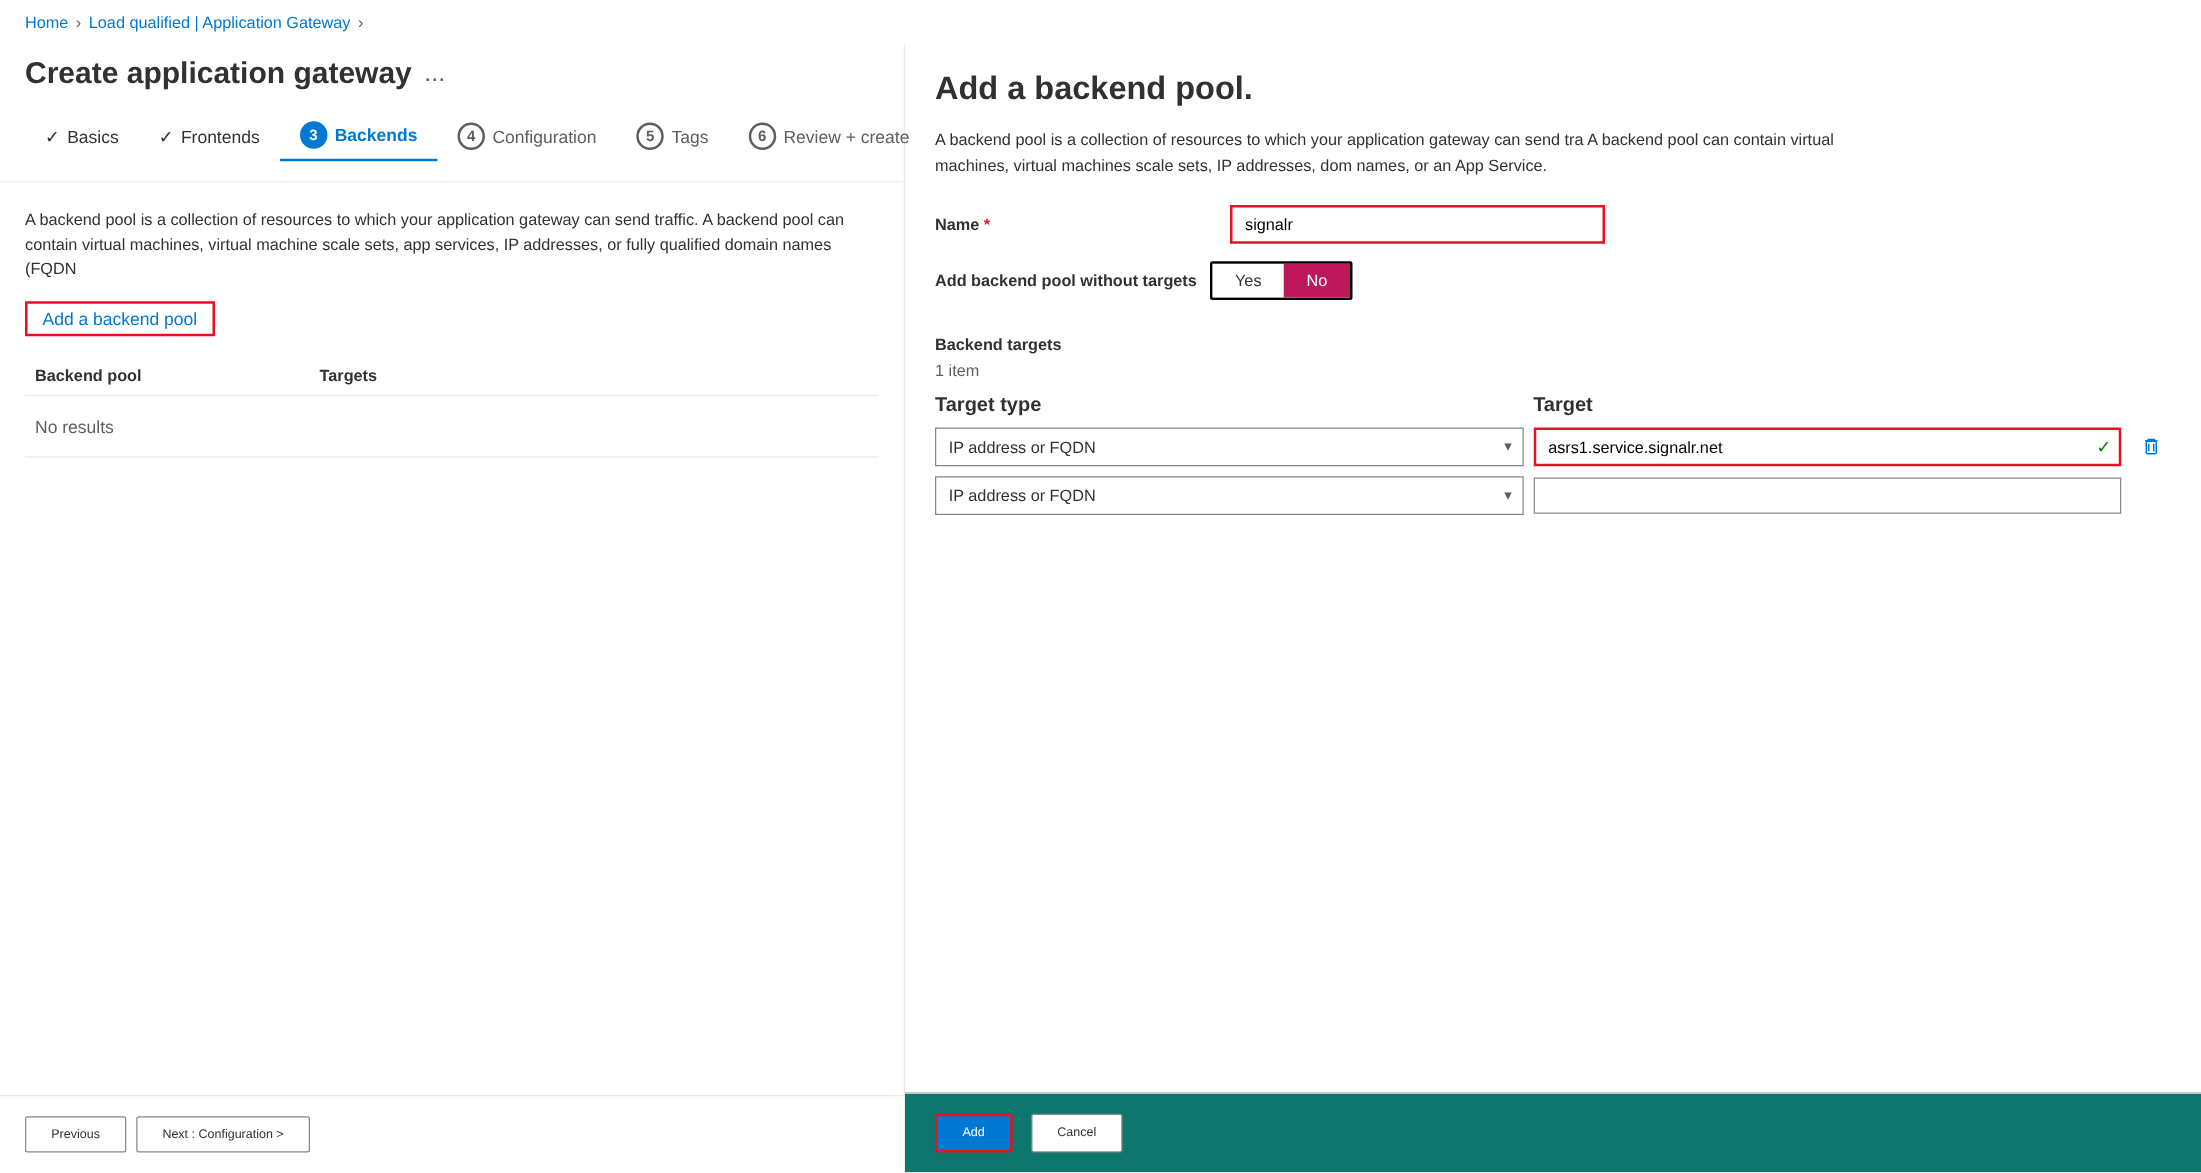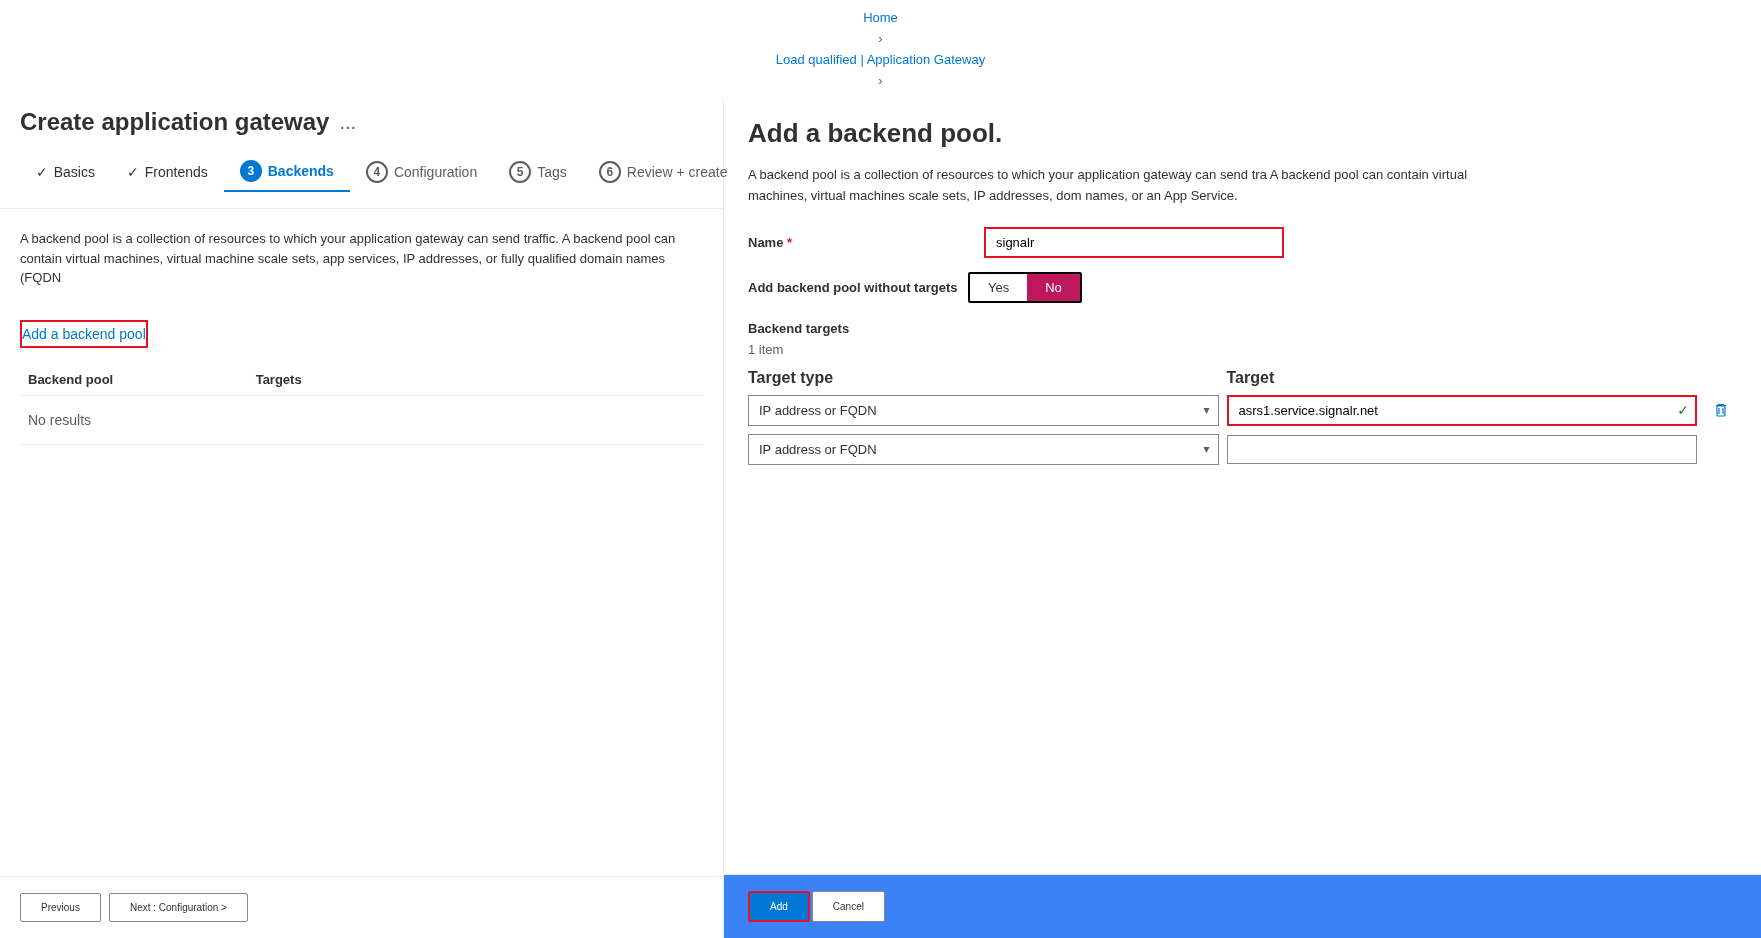--- a/index.html
+++ b/index.html
@@ -1,18 +1,18 @@
 <!DOCTYPE html>
 <html><head>
   <meta charset="utf-8">
   <style>
     * { box-sizing: border-box; margin: 0; padding: 0; }
     body { font-family: 'Segoe UI', Arial, sans-serif; font-size: 14px; color: #323130; background: #fff; height: 938px; overflow: hidden; display: flex; flex-direction: column; }
 
-    .breadcrumb { padding: 10px 20px; font-size: 13px; color: #0078d4; display: flex; align-items: center; gap: 6px; flex-direction: column; }
+    .breadcrumb { padding: 10px 20px; font-size: 13px; color: #0078d4; display: flex; align-items: center; gap: 6px; }
     .breadcrumb span { color: #605e5c; }
     .breadcrumb a { color: #0078d4; text-decoration: none; }
 
     .main-layout { display: flex; flex: 1; overflow: hidden; }
 
     
     .left-panel { width: 724px; border-right: 1px solid #edebe9; display: flex; flex-direction: column; padding: 0; }
 
     .page-title-row { display: flex; align-items: center; gap: 10px; padding: 10px 20px 16px 20px; }
     .page-title { font-size: 24px; font-weight: 600; color: #323130; }
@@ -23,21 +23,21 @@
     .step { display: flex; align-items: center; gap: 6px; padding: 8px 16px; cursor: pointer; font-size: 14px; color: #605e5c; white-space: nowrap; position: relative; }
     .step.completed { color: #323130; }
     .step.active { color: #0078d4; font-weight: 600; border-bottom: 2px solid #0078d4; }
     .step-circle { width: 22px; height: 22px; border-radius: 50%; border: 2px solid #605e5c; display: flex; align-items: center; justify-content: center; font-size: 12px; font-weight: 600; }
     .step.active .step-circle { background: #0078d4; border-color: #0078d4; color: #fff; }
     .check-icon { color: #323130; font-size: 14px; }
 
     .left-content { padding: 20px; flex: 1; overflow-y: auto; }
     .description { font-size: 13px; color: #323130; margin-bottom: 16px; line-height: 1.5; max-width: 780px; }
 
-    .add-backend-link { color: #0078d4; text-decoration: none; border: 2px solid #e81123; display: inline-block; padding: 4px 0; margin-bottom: 16px; font-size: 14px; cursor: pointer; margin-top: 16px; }
+    .add-backend-link { color: #0078d4; text-decoration: none; border: 2px solid #e81123; display: inline-block; padding: 4px 12px; margin-bottom: 16px; font-size: 14px; cursor: pointer; }
 
     .table-header { display: grid; grid-template-columns: 1fr 1fr 1fr; padding: 8px 0; border-bottom: 1px solid #edebe9; font-weight: 600; font-size: 13px; }
     .table-header span { padding: 0 8px; }
     .no-results { padding: 16px 8px; color: #605e5c; font-size: 14px; border-bottom: 1px solid #edebe9; }
 
     
     .bottom-bar { padding: 16px 20px; border-top: 1px solid #edebe9; display: flex; gap: 8px; background: #fff; }
     .btn { padding: 8px 20px; font-size: 10px; cursor: pointer; border: 1px solid #8a8886; background: #fff; color: #323130; border-radius: 2px; }
     .btn-primary { background: #0078d4; color: #fff; border-color: #0078d4; }
     .btn-outline-red { border: 2px solid #e81123; }
@@ -47,21 +47,21 @@
     .right-content { flex: 1; overflow-y: auto; padding: 20px 24px; }
 
     .panel-title { font-size: 26px; font-weight: 600; color: #323130; margin-bottom: 16px; }
     .panel-description { font-size: 13px; color: #323130; line-height: 1.6; margin-bottom: 20px; max-width: 760px; }
 
     .form-row { display: flex; align-items: center; margin-bottom: 14px; gap: 16px; }
     .form-label { font-size: 13px; font-weight: 600; min-width: 220px; color: #323130; }
     .form-label .required { color: #e81123; }
     .form-input { border: 2px solid #e81123; padding: 6px 10px; font-size: 13px; width: 300px; outline: none; }
 
-    .toggle-row { display: flex; align-items: center; gap: 0; margin-bottom: 18px; }
+    .toggle-row { display: flex; align-items: center; gap: 0; margin-bottom: 28px; }
     .toggle-label { font-size: 13px; font-weight: 600; min-width: 220px; color: #323130; }
     .toggle-group { display: flex; border: 2px solid #000000; border-radius: 2px; overflow: hidden; }
     .toggle-btn { padding: 6px 18px; font-size: 13px; cursor: pointer; background: #fff; border: none; color: #323130; }
     .toggle-btn.active { background: #be185d; color: #fff; }
 
     .section-label { font-size: 13px; font-weight: 600; margin-bottom: 6px; color: #323130; }
     .item-count { font-size: 13px; color: #605e5c; margin-bottom: 12px; }
 
     .targets-grid { display: grid; grid-template-columns: 1fr 1fr 32px; gap: 8px; align-items: center; margin-bottom: 8px; }
     .targets-header { display: grid; grid-template-columns: 1fr 1fr 32px; gap: 8px; margin-bottom: 8px; }
@@ -72,21 +72,21 @@
     .select-arrow { position: absolute; right: 8px; top: 50%; transform: translateY(-50%); pointer-events: none; color: #605e5c; font-size: 12px; }
 
     .target-input { border: 2px solid #e81123; padding: 6px 10px; font-size: 13px; width: 100%; outline: none; }
     .target-input-empty { border: 1px solid #8a8886; padding: 6px 10px; font-size: 13px; width: 100%; outline: none; }
     .target-check { color: #107c10; font-size: 14px; position: absolute; right: 8px; top: 50%; transform: translateY(-50%); pointer-events: none; }
     .target-input-wrapper { position: relative; }
     .target-input-wrapper .target-check { position: absolute; right: 8px; top: 50%; transform: translateY(-50%); color: #107c10; }
 
     .delete-btn { background: none; border: none; cursor: pointer; color: #0078d4; font-size: 16px; padding: 4px; display: flex; align-items: center; justify-content: center; }
 
-    .right-bottom { padding: 16px 24px; border-top: 1px solid #edebe9; display: flex; gap: 2px; background: #3b82f6; }
+    .right-bottom { padding: 16px 24px; border-top: 1px solid #edebe9; display: flex; gap: 15px; background: #0f766e; }
   </style>
 </head>
 <body>
 
 <div class="breadcrumb">
   <a>Home</a>
   <span>›</span>
   <a>Load qualified | Application Gateway</a>
   <span>›</span>
 </div>

